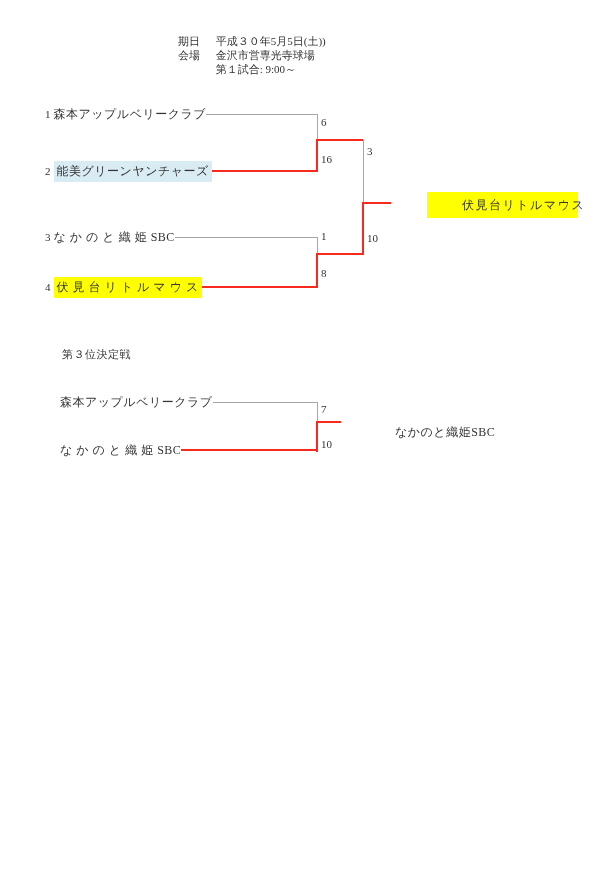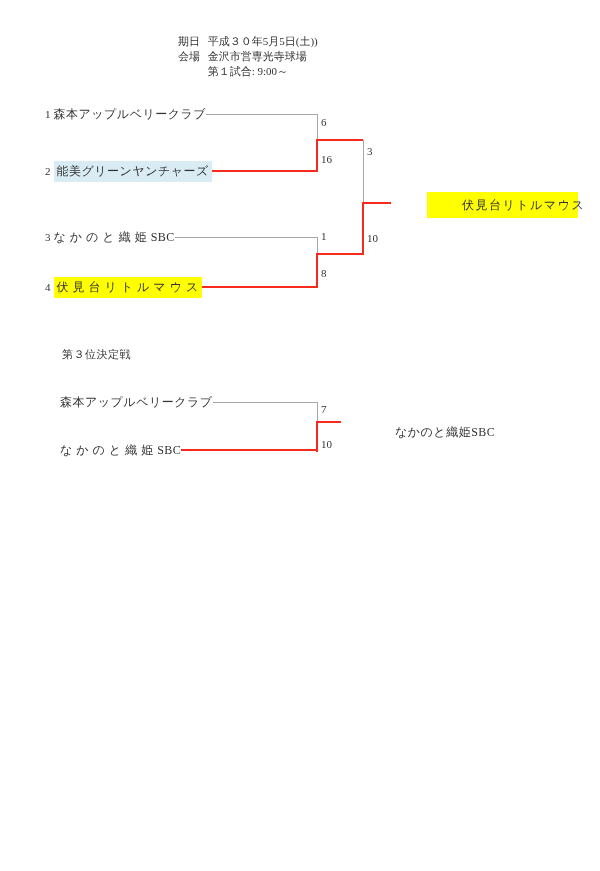--- a/index.html
+++ b/index.html
@@ -12,22 +12,22 @@
   .sheet { position: relative; width: 600px; height: 871px; overflow: hidden; }
 
   .title {
     position: absolute; left: 40px; top: 5px;
     font-size: 14px; letter-spacing: 1px; white-space: nowrap;
     color: var(--text, #333333);
   }
 
   .meta { position: absolute; left: 178px; top: 34px; font-size: 11px; }
   .meta-row { line-height: 14px; white-space: nowrap; }
-  .meta-label { display: inline-block; width: 27px; font-family: Liberation Mono, monospace; }
-  .meta-value { display: inline-block; }
+  .meta-label { display: inline-block; width: 27px; }
+  .meta-value { display: inline-block; margin-left: 8px; }
 
   
   .team-row {
     position: absolute; display: flex; align-items: center;
     height: 16px; font-size: 12px; white-space: nowrap;
   }
   .seed { margin-right: 3px; font-size: 11px; }
   .tname { letter-spacing: 0.5px; }
   .hl-blue { background: var(--blue, #d9ecf3); padding: 2px 3px; }
   .hl-yellow { background: var(--yellow, #ffff00); padding: 2px 3px; }

